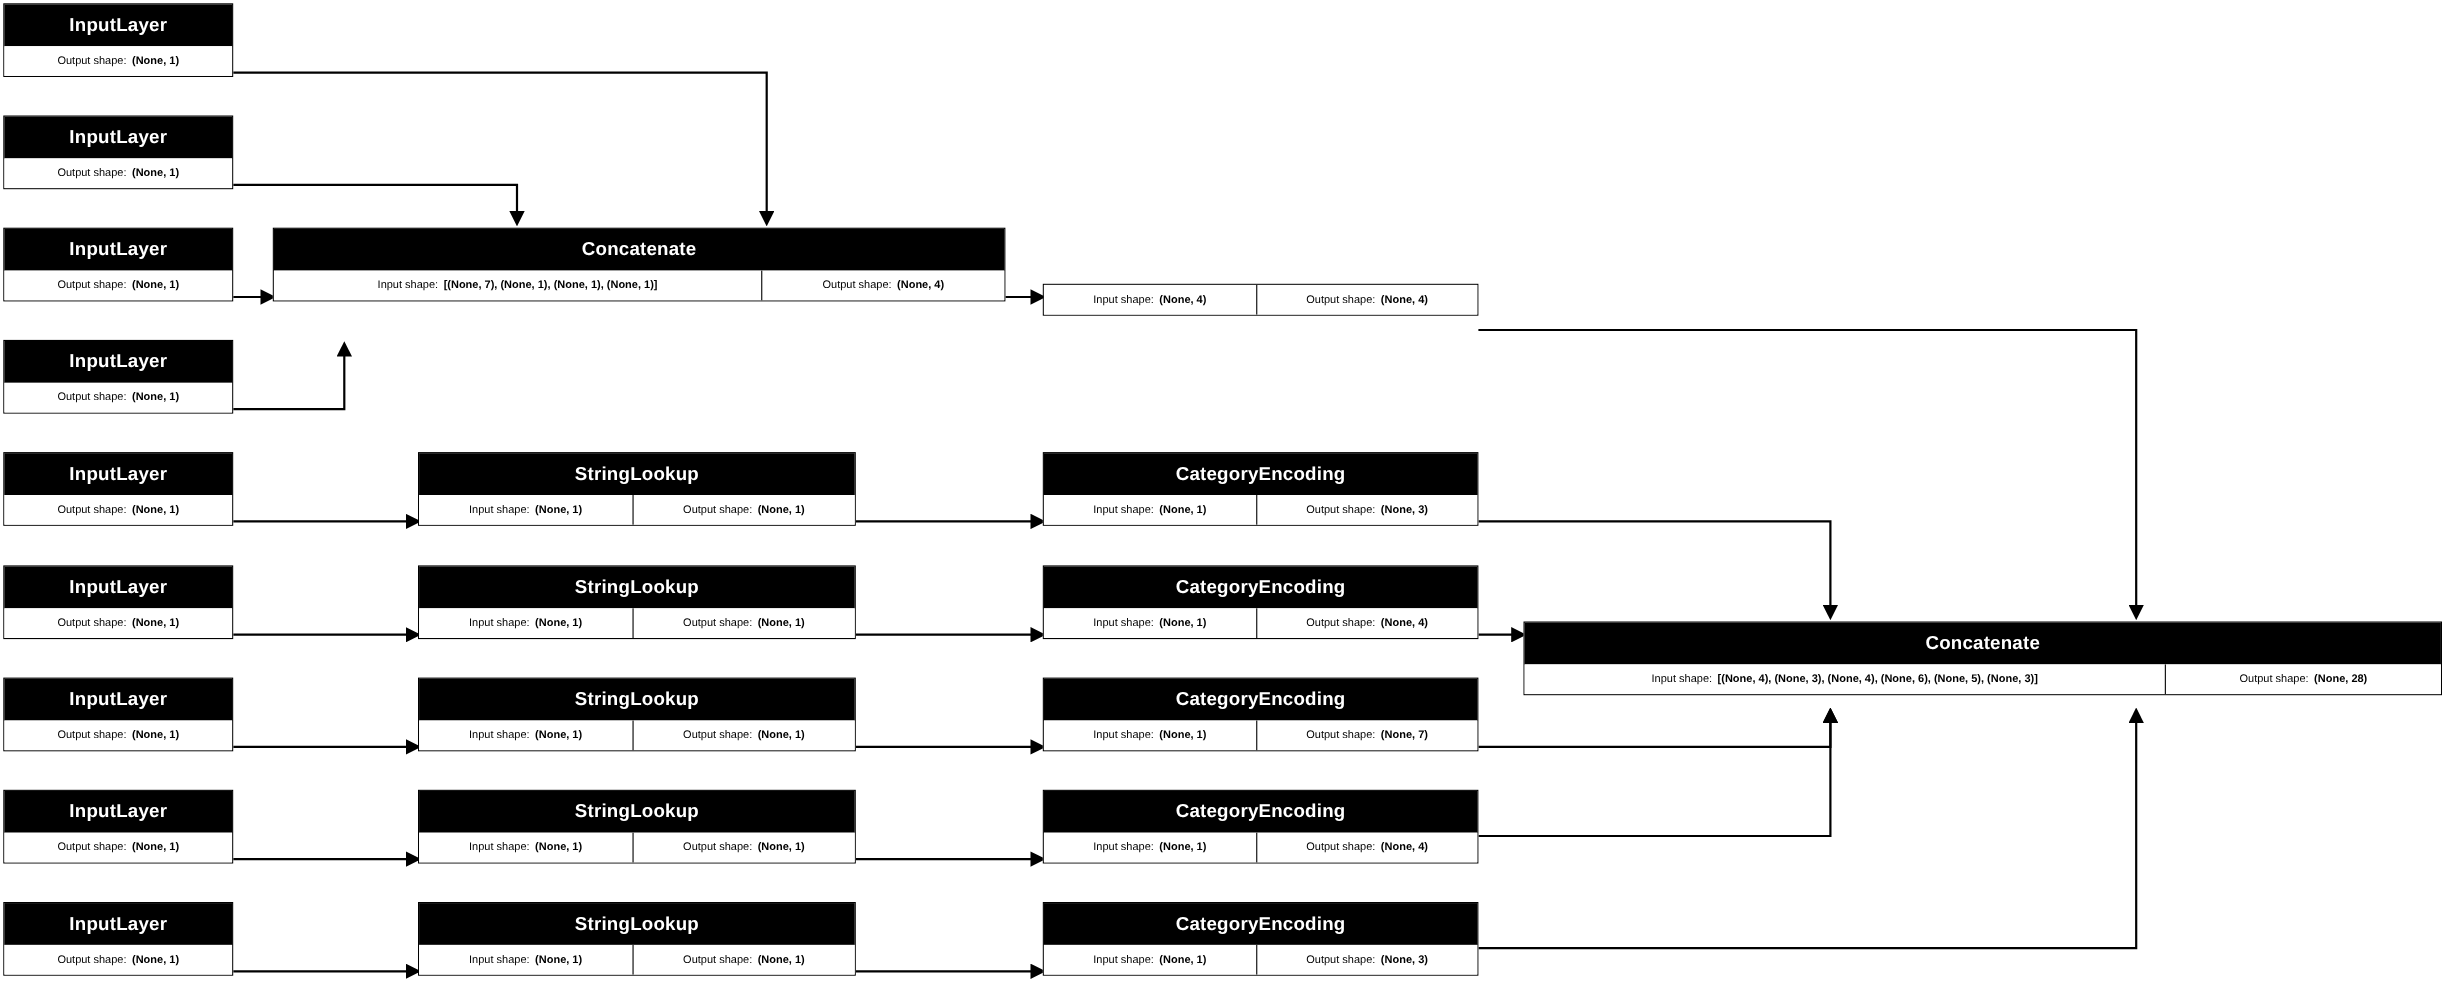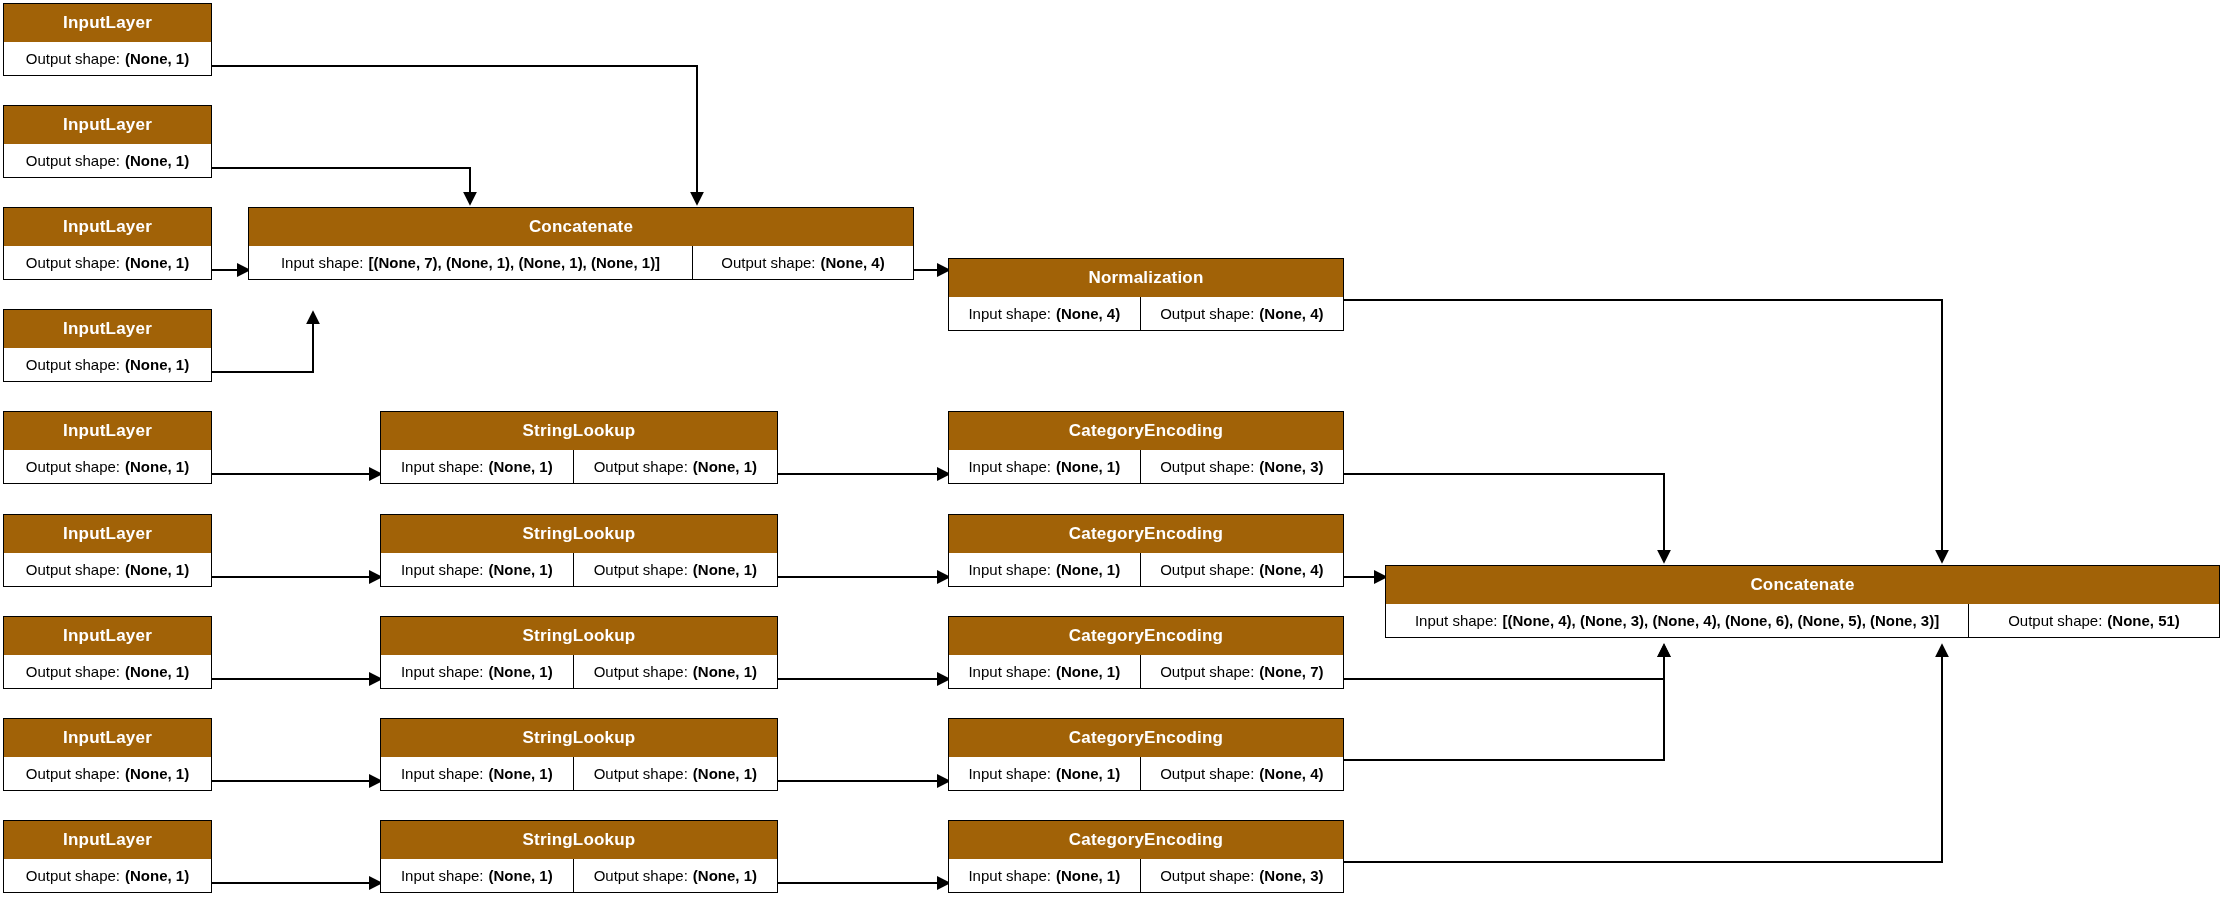--- a/index.html
+++ b/index.html
@@ -25,37 +25,37 @@
     height: 908px;
     pointer-events: none;
   }
   .node {
     position: absolute;
     box-sizing: border-box;
     border: 1px solid #000000;
     background: #ffffff;
   }
   .node-title {
-    background: #a16207;
+    background: #000000;
     color: #ffffff;
     font-weight: bold;
     font-size: 17px;
     text-align: center;
     line-height: 1.2;
     padding: 9px 6px;
     letter-spacing: 0.2px;
   }
   .node-body {
     display: flex;
     flex-direction: row;
     background: #ffffff;
   }
   .node-cell {
     flex: 1 1 auto;
-    font-size: 15px;
+    font-size: 10px;
     color: #000000;
     padding: 8px 10px;
     text-align: center;
     white-space: nowrap;
     display: flex;
     align-items: center;
     justify-content: center;
   }
   .node-cell + .node-cell {
     border-left: 1px solid #000000;
@@ -163,21 +163,20 @@
         <span class="cell-value">[(None, 7), (None, 1), (None, 1), (None, 1)]</span>
       </div>
       <div class="node-cell" style="flex:0 0 200px;">
         <span class="cell-label">Output shape:</span>
         <span class="cell-value">(None, 4)</span>
       </div>
     </div>
   </div>
 
   <div class="node" style="left:948px; top:258px; width:396px;">
-    <div class="node-title">Normalization</div>
     <div class="node-body">
       <div class="node-cell">
         <span class="cell-label">Input shape:</span>
         <span class="cell-value">(None, 4)</span>
       </div>
       <div class="node-cell">
         <span class="cell-label">Output shape:</span>
         <span class="cell-value">(None, 4)</span>
       </div>
     </div>
@@ -365,18 +364,18 @@
 
   <div class="node" style="left:1385px; top:565px; width:835px;">
     <div class="node-title">Concatenate</div>
     <div class="node-body">
       <div class="node-cell">
         <span class="cell-label">Input shape:</span>
         <span class="cell-value">[(None, 4), (None, 3), (None, 4), (None, 6), (None, 5), (None, 3)]</span>
       </div>
       <div class="node-cell" style="flex:0 0 230px;">
         <span class="cell-label">Output shape:</span>
-        <span class="cell-value">(None, 51)</span>
+        <span class="cell-value">(None, 28)</span>
       </div>
     </div>
   </div>
 
 </div>
 
 </body></html>

